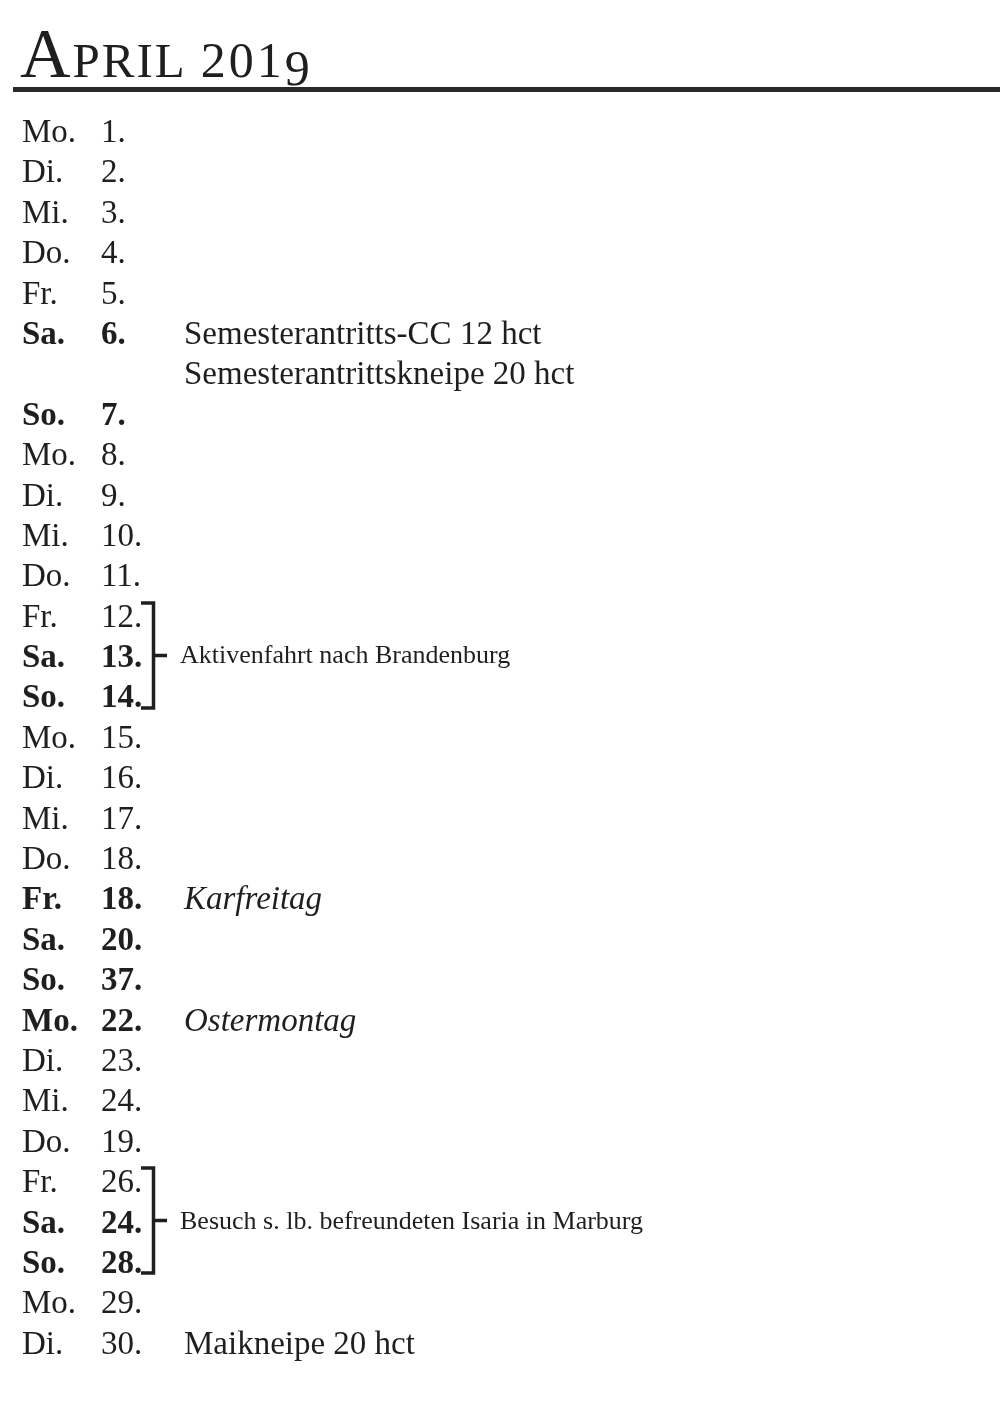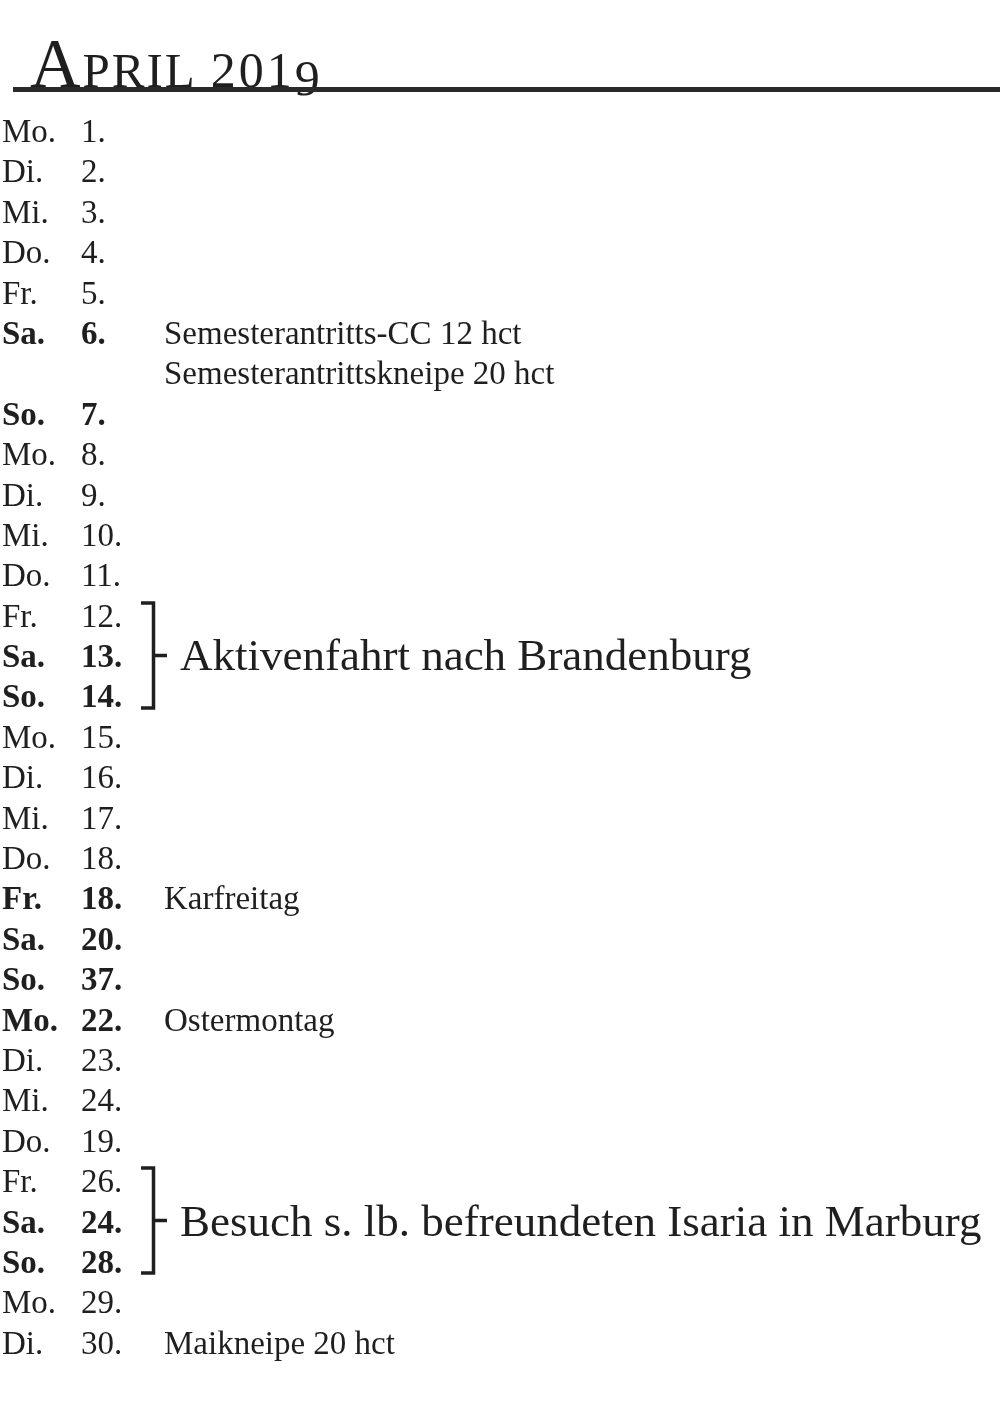--- a/index.html
+++ b/index.html
@@ -8,21 +8,21 @@
     width: 1000px;
     height: 1419px;
     margin: 0 auto;
     background: #ffffff;
     color: #1f1f1f;
     font-family: "Liberation Serif", "DejaVu Serif", serif;
     overflow: hidden;
   }
   
   .title {
-    margin: 12px;
+    margin: 2px;
     padding: 17px 0 0 18px;
     font-size: 70px;
     line-height: 1;
     font-weight: normal;
     white-space: nowrap;
   }
   .title-month {
     font-variant: small-caps;
     letter-spacing: 2px;
   }
@@ -44,41 +44,41 @@
   .calendar {
     position: absolute;
     top: 111px;
     left: 0;
     right: 0;
   }
   .cal-row {
     display: flex;
     height: 40.4px;
     line-height: 40.4px;
-    padding-left: 2px;
+    padding-left: 22px;
     font-size: 33px;
     white-space: nowrap;
   }
   .day  { width: 79px; flex: none; }
   .num  { width: 83px; flex: none; }
   .spacer { width: 162px; flex: none; }
   .bold { font-weight: bold; }
   .event { flex: none; text-align: right; }
-  .event.italic { }
+  .event.italic { font-style: italic; }
   
   .bracket {
     position: absolute;
     left: 139px;
     display: flex;
     align-items: center;
   }
   .bracket svg { flex: none; display: block; }
   .bracket-label {
     margin-left: 13px;
-    font-size: 45px;
+    font-size: 26px;
     white-space: nowrap;
     color: #1f1f1f;
   }
 </style>
 </head>
 <body>
 
 <div class="page">
   <header>
     <h1 class="title"><span class="title-month">April</span><span class="title-year oldstyle">201<span class="desc">9</span></span></h1>

